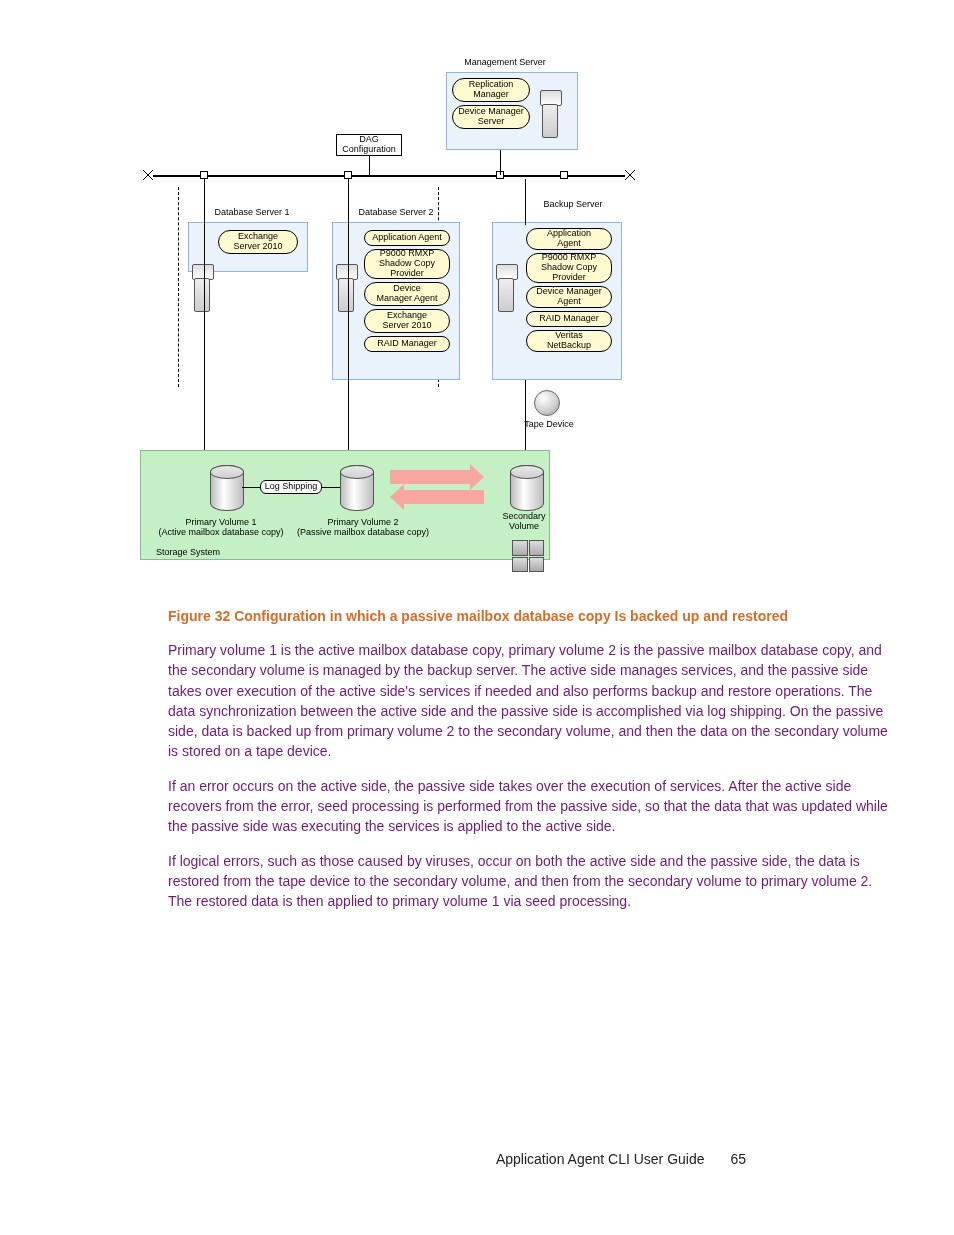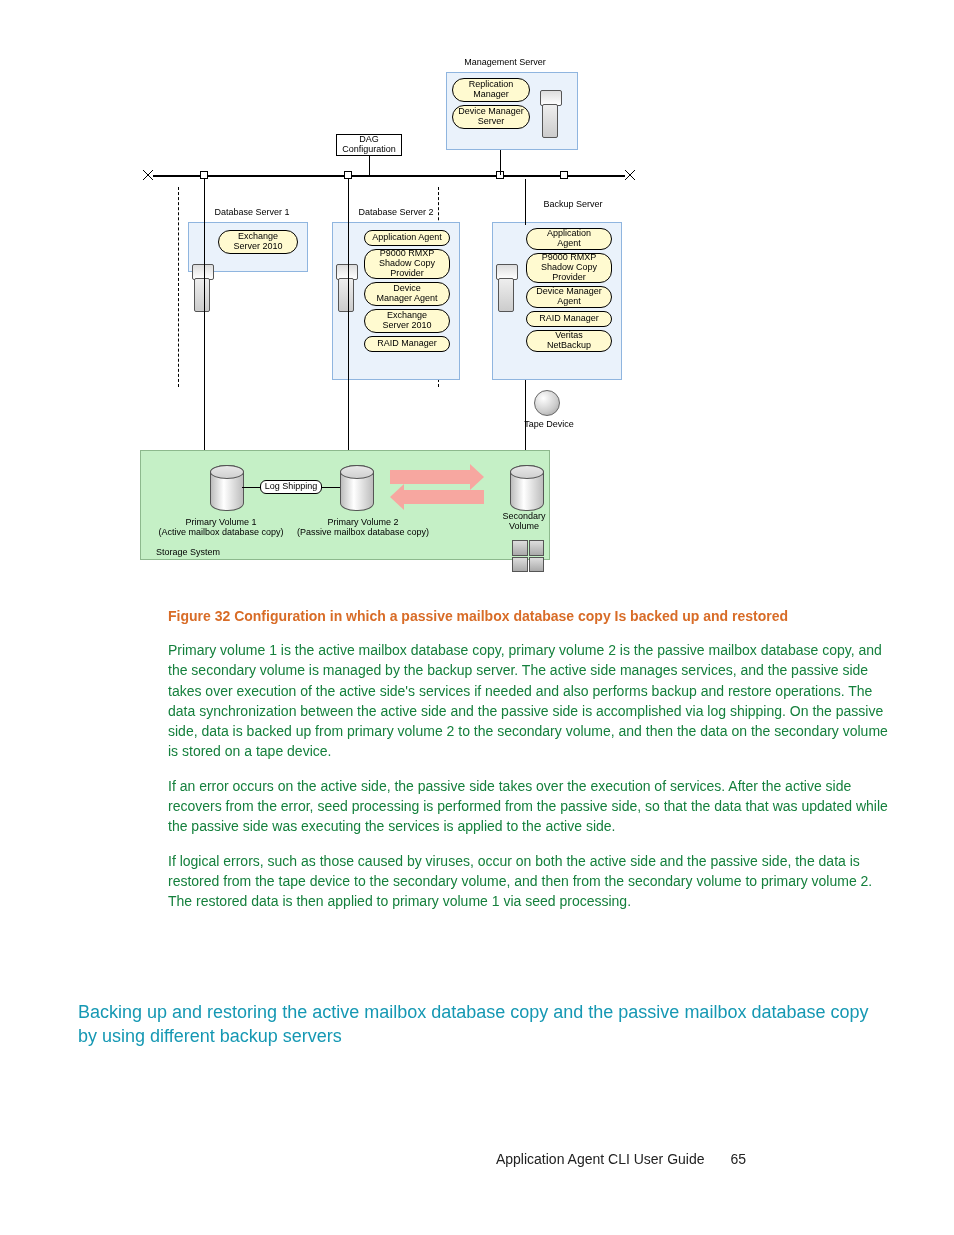--- a/index.html
+++ b/index.html
@@ -144,21 +144,21 @@
     left: 78px;
     width: 800px;
   }
   .fig-caption {
     color: #d86c27;
     font-weight: bold;
     font-size: 14px;
     margin: 0 0 16px 0;
   }
   .body-p {
-    color: #15803d;
+    color: #701a75;
     font-size: 14px;
     line-height: 1.45;
     margin: 0 0 14px 0;
   }
   .section-h {
     color: #1598b3;
     font-size: 18px;
     line-height: 1.35;
     font-weight: normal;
     margin: 8px 0 10px 0;
@@ -281,23 +281,20 @@
       </div>
   </div>
 
   <div class="content" style="top:608px; left:150px; width:730px;margin-left:18px;">
     <p class="fig-caption">Figure 32 Configuration in which a passive mailbox database copy Is backed up and restored</p>
     <p class="body-p">Primary volume 1 is the active mailbox database copy, primary volume 2 is the passive mailbox database copy, and the secondary volume is managed by the backup server. The active side manages services, and the passive side takes over execution of the active side's services if needed and also performs backup and restore operations. The data synchronization between the active side and the passive side is accomplished via log shipping. On the passive side, data is backed up from primary volume 2 to the secondary volume, and then the data on the secondary volume is stored on a tape device.</p>
     <p class="body-p">If an error occurs on the active side, the passive side takes over the execution of services. After the active side recovers from the error, seed processing is performed from the passive side, so that the data that was updated while the passive side was executing the services is applied to the active side.</p>
     <p class="body-p">If logical errors, such as those caused by viruses, occur on both the active side and the passive side, the data is restored from the tape device to the secondary volume, and then from the secondary volume to primary volume 2. The restored data is then applied to primary volume 1 via seed processing.</p>
   </div>
 
-  <div class="content" style="top:992px; left:78px; width:800px;">
-    <h2 class="section-h">Backing up and restoring the active mailbox database copy and the passive mailbox database copy by using different backup servers</h2>
-  </div>
 
 
   <div class="footer">
     <span>Application Agent CLI User Guide</span>
     <span class="pn">65</span>
   </div>
 
 </div>
 
 </body></html>

